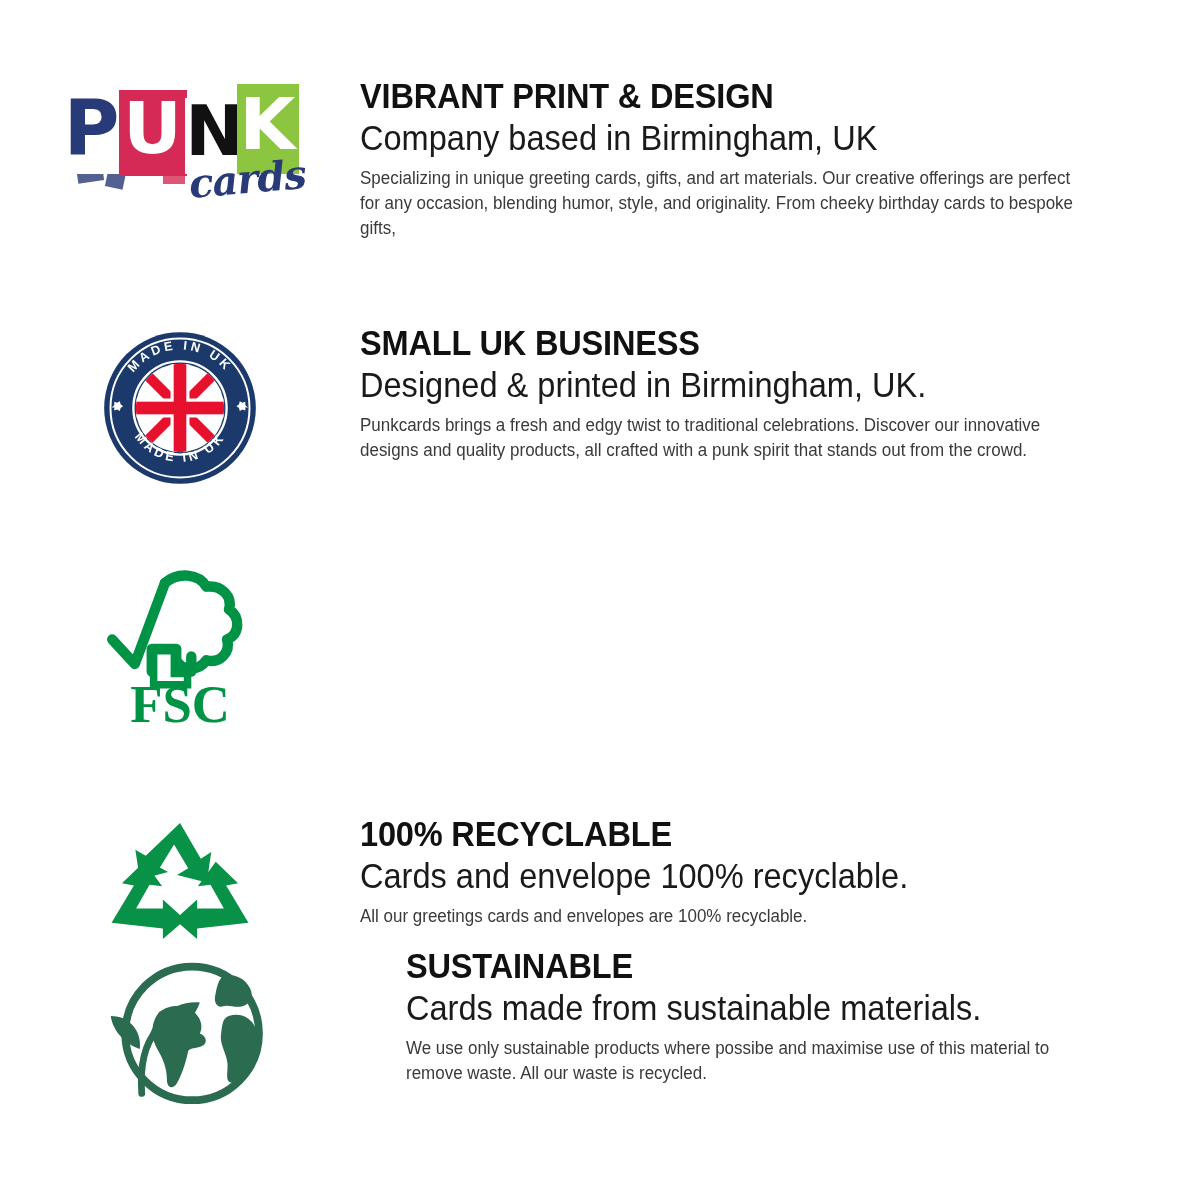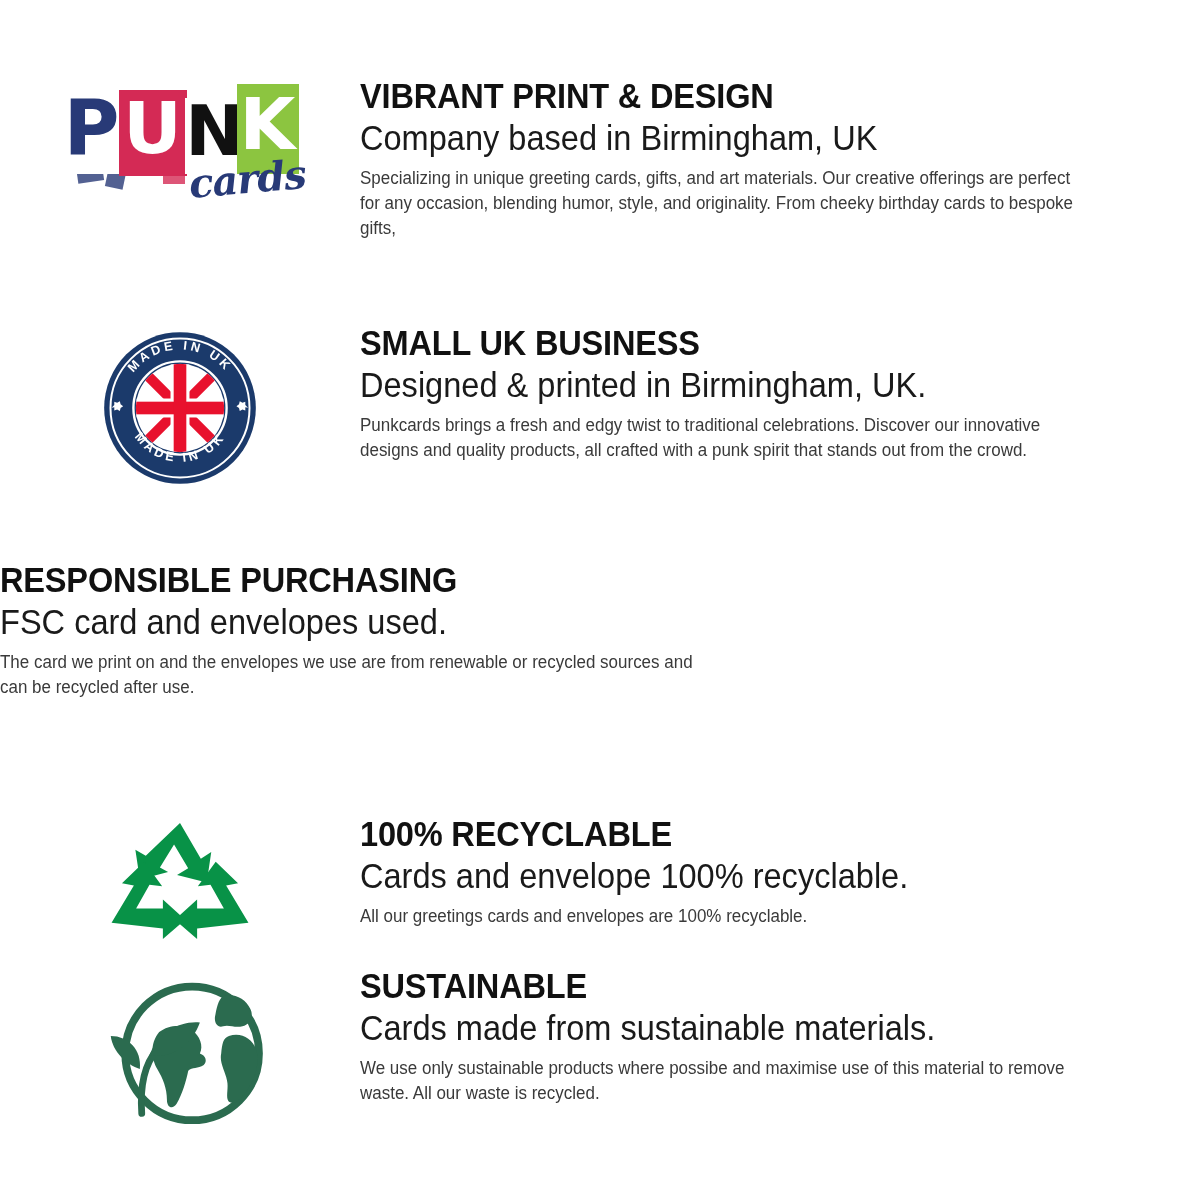--- a/index.html
+++ b/index.html
@@ -200,24 +200,36 @@
       </svg>
     </div>
     <div class="text-cell">
       <h2 class="feature-title">SMALL UK BUSINESS</h2>
       <div class="feature-subtitle">Designed &amp; printed in Birmingham, UK.</div>
       <p class="feature-body">Punkcards brings a fresh and edgy twist to traditional celebrations. Discover our innovative designs and quality products, all crafted with a punk spirit that stands out from the crowd.</p>
     </div>
   </div>
 
   <div class="feature-row" style="top:562px;">
-    <div class="text-cell">
-      <h2 class="feature-title">RESPONSIBLE PURCHASING</h2>
-      <div class="feature-subtitle">FSC card and envelopes used.</div>
-      <p class="feature-body">The card we print on and the envelopes we use are from renewable or recycled sources and can be recycled after use.</p>
+    <div class="icon-cell">
+      <svg class="svg-icon" width="152" height="162" viewBox="0 0 160 172">
+        <g fill="none" stroke="#009245" stroke-width="11" stroke-linecap="round" stroke-linejoin="round">
+          <path d="M8 78 L32 104 L64 18"></path>
+        </g>
+        <path fill="none" stroke="#009245" stroke-width="11" stroke-linejoin="round" stroke-linecap="round" d="M64 18
+                 C 78 6, 100 8, 108 22
+                 C 124 20, 136 32, 132 46
+                 C 144 54, 144 72, 130 78
+                 C 134 92, 122 104, 108 100
+                 C 100 112, 82 112, 76 100
+                 L 76 88 L 50 88 L 50 112 L 92 112 L 92 96"></path>
+        <path fill="#009245" d="M48 86 L78 86 L78 110 L92 110 L92 130 L48 130 Z"></path>
+        <path fill="#ffffff" d="M56 94 L70 94 L70 118 L84 118 L84 122 L56 122 Z"></path>
+        <text x="80" y="166" text-anchor="middle" font-family="'Liberation Serif','DejaVu Serif',serif" font-size="56" font-weight="bold" fill="#009245">FSC</text>
+      </svg>
     </div>
   </div>
 
   <div class="feature-row" style="top:816px;">
     <div class="icon-cell">
       <svg class="svg-icon" width="150" height="122" viewBox="0 0 200 164">
         <g fill="#089247">
 
           <path d="M100 4
                    L128 52 L142 43 L136 84 L96 74 L111 65
@@ -233,21 +245,21 @@
         </g>
       </svg>
     </div>
     <div class="text-cell">
       <h2 class="feature-title">100% RECYCLABLE</h2>
       <div class="feature-subtitle">Cards and envelope 100% recyclable.</div>
       <p class="feature-body">All our greetings cards and envelopes are 100% recyclable.</p>
     </div>
   </div>
 
-  <div class="feature-row" style="top:968px;">
+  <div class="feature-row" style="top:948px;gap:46px;">
     <div class="icon-cell">
       <svg class="svg-icon" width="195" height="155" viewBox="0 0 200 160">
 
         <circle cx="112" cy="84" r="69" fill="none" stroke="#2b6b4f" stroke-width="8"></circle>
 
         <path fill="#2b6b4f" d="M78 62
           C 88 54, 104 54, 112 60
           C 120 66, 124 76, 120 84
           C 126 86, 128 92, 124 96
           C 118 100, 112 98, 108 102

